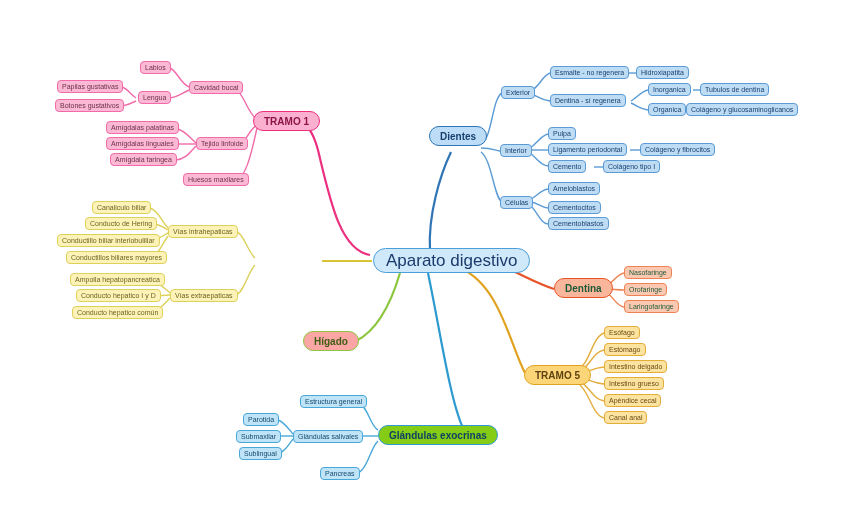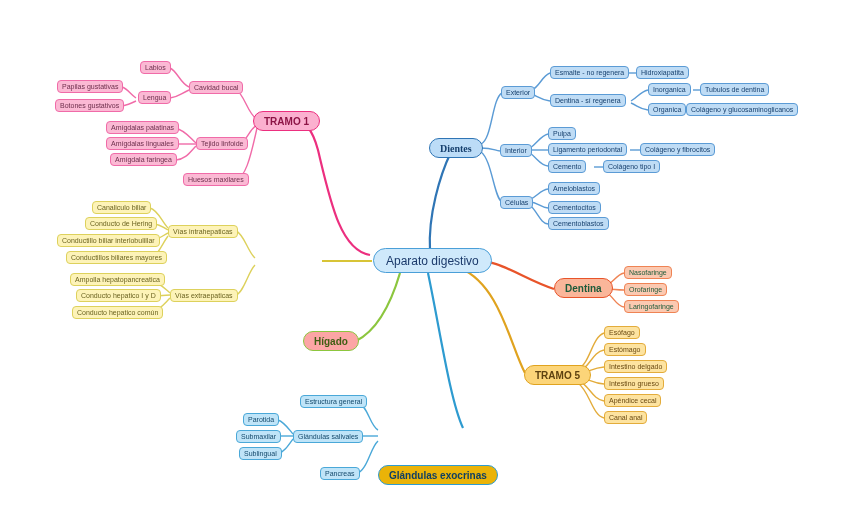--- a/index.html
+++ b/index.html
@@ -5,36 +5,36 @@
   html,body{margin:0;padding:0;background:#ffffff;}
   body{width:848px;height:528px;overflow:hidden;font-family:"Liberation Sans",sans-serif;}
   #canvas{position:relative;width:848px;height:528px;background:#ffffff;}
   svg#links{position:absolute;left:0;top:0;width:848px;height:528px;pointer-events:none;}
   .node{position:absolute;box-sizing:border-box;display:flex;align-items:center;
         justify-content:center;white-space:nowrap;border-radius:999px;border-width:1px;
         border-style:solid;text-align:center;}
   .leaf{font-size:7px;border-radius:4px;padding:0 4px;height:13px;line-height:13px;}
   .mid{font-size:7px;border-radius:4px;padding:0 4px;height:13px;line-height:13px;}
   .branch{font-weight:bold;font-size:10px;height:20px;border-width:1.6px;padding:0 10px;}
-  .root{font-size:12px;height:25px;border-width:1.6px;padding:0 12px;color:#1b3a6b;
+  .root{font-size:17px;height:25px;border-width:1.6px;padding:0 12px;color:#1b3a6b;
         background:#cfe9fb;border-color:#4a9fd8;border-radius:999px;}
   
   .c-pink  {background:#fbb9d4;border-color:#f06ba8;color:#6d2f4c;}
   .c-pinkB {background:#fbb0cf;border-color:#ec2f7f;color:#8d1445;}
   .c-blue  {background:#bfdcf5;border-color:#5b9bd5;color:#17406e;}
   .c-blueB {background:#bcdcf7;border-color:#2f75b5;color:#17406e;}
   .c-yel   {background:#fdf3b8;border-color:#ddd15c;color:#6b6320;}
   .c-yelB  {background:#fdf2ac;border-color:#d8c436;color:#6b6320;}
   .c-grnB  {background:#fca5a5;border-color:#8cc63e;color:#3f5e12;}
   .c-org   {background:#fbc9b1;border-color:#ef8354;color:#1d5b3a;}
   .c-orgB  {background:#fab69a;border-color:#e8542a;color:#1d5b3a;}
   .c-amb   {background:#fde3a0;border-color:#e3ac3b;color:#6b4a12;}
   .c-ambB  {background:#fcd579;border-color:#e0a31f;color:#5e4210;}
   .c-cyan  {background:#bfe4f8;border-color:#4aa8d8;color:#14496b;}
-  .c-cyanB {background:#eab308;border-color:#2e9bd0;color:#0f3f63;margin-top:40px;}
+  .c-cyanB {background:#84cc16;border-color:#2e9bd0;color:#0f3f63;}
 </style>
 </head>
 <body>
 
 <div id="canvas">
 
   <svg id="links" viewBox="0 0 848 528">
     <g fill="none" stroke-width="1.4">
 
       <path d="M370,255 C340,250 330,200 318,150 C312,128 305,122 296,122" stroke="#ec2f7f" stroke-width="2.2"></path>
@@ -112,21 +112,21 @@
   <div class="node leaf c-pink" style="left:140px;top:61px;">Labios</div>
   <div class="node leaf c-pink" style="left:138px;top:91px;">Lengua</div>
   <div class="node leaf c-pink" style="left:57px;top:80px;">Papilas gustativas</div>
   <div class="node leaf c-pink" style="left:55px;top:99px;">Botones gustativos</div>
   <div class="node mid c-pink" style="left:196px;top:137px;">Tejido linfoide</div>
   <div class="node leaf c-pink" style="left:106px;top:121px;">Amígdalas palatinas</div>
   <div class="node leaf c-pink" style="left:106px;top:137px;">Amígdalas linguales</div>
   <div class="node leaf c-pink" style="left:110px;top:153px;">Amígdala faringea</div>
   <div class="node leaf c-pink" style="left:183px;top:173px;">Huesos maxilares</div>
 
-  <div class="node branch c-blueB" style="left:429px;top:138px;font-family:Liberation Serif, serif;">Dientes</div>
+  <div class="node branch c-blueB" style="left:429px;top:126px;">Dientes</div>
   <div class="node mid c-blue" style="left:501px;top:86px;">Exterior</div>
   <div class="node leaf c-blue" style="left:550px;top:66px;">Esmalte - no regenera</div>
   <div class="node leaf c-blue" style="left:636px;top:66px;">Hidroxiapatita</div>
   <div class="node leaf c-blue" style="left:550px;top:94px;">Dentina - sí regenera</div>
   <div class="node leaf c-blue" style="left:648px;top:83px;">Inorganica</div>
   <div class="node leaf c-blue" style="left:700px;top:83px;">Tubulos de dentina</div>
   <div class="node leaf c-blue" style="left:648px;top:103px;">Organica</div>
   <div class="node leaf c-blue" style="left:686px;top:103px;">Colágeno y glucosaminoglicanos</div>
   <div class="node mid c-blue" style="left:500px;top:144px;">Interior</div>
   <div class="node leaf c-blue" style="left:548px;top:127px;">Pulpa</div>

